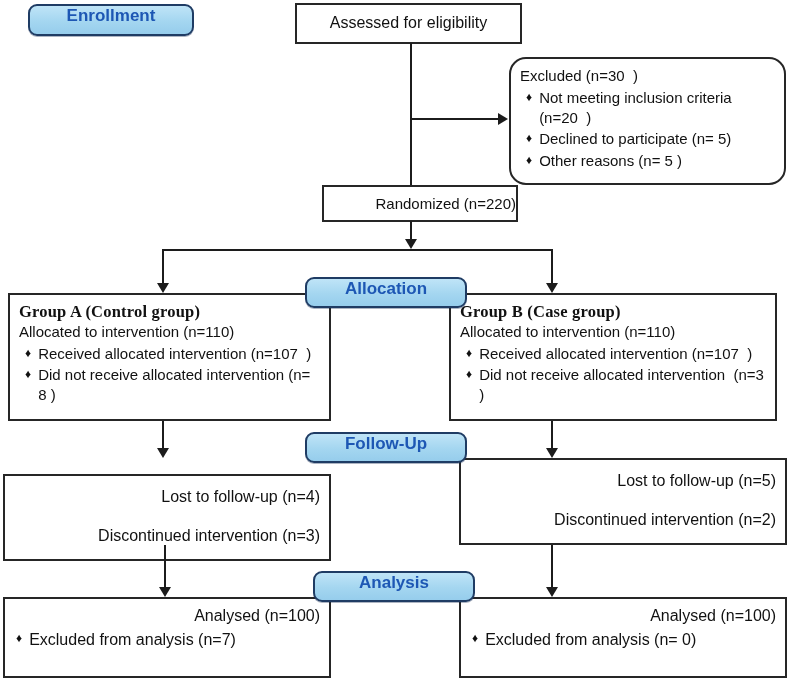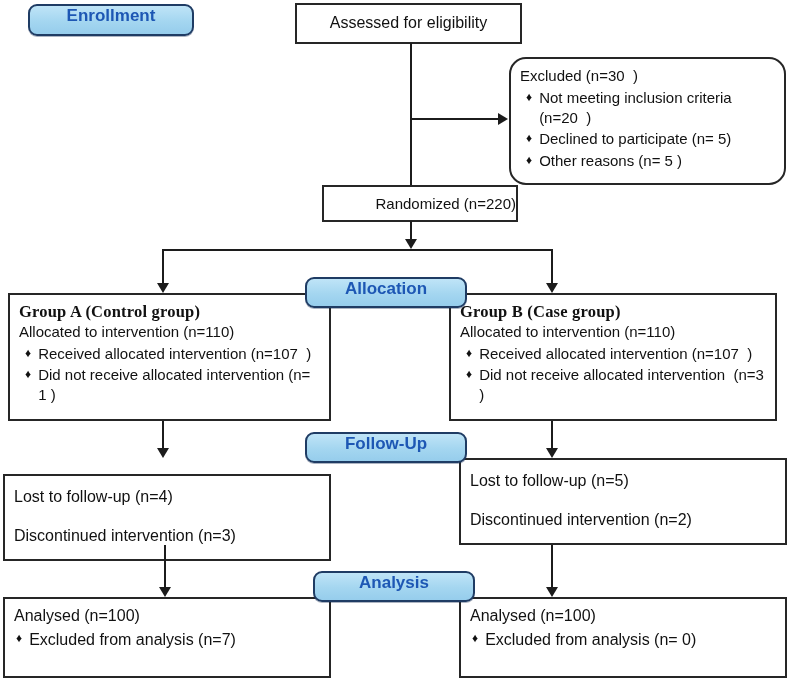--- a/index.html
+++ b/index.html
@@ -26,21 +26,21 @@
     border-left:6px solid transparent;border-right:6px solid transparent;
     border-top:10px solid #1c1c1c;}
   .arr-right{position:absolute;width:0;height:0;
     border-top:6px solid transparent;border-bottom:6px solid transparent;
     border-left:10px solid #1c1c1c;}
 
   
   .txt{white-space:pre-wrap;}
   .pad{padding:7px 9px;}
   .fs15{font-size:15px;line-height:1.32;}
-  .fs16{font-size:16px;line-height:1.3;}
+  .fs16{font-size:16px;line-height:1.3;text-align:right;}
   .bullets{margin-top:2px;}
   .brow{display:flex;align-items:flex-start;margin:2px 0 2px 6px;font-size:15px;line-height:1.32;}
   .brow .bullet{font-size:12px;margin:2px 7px 0 0;flex:0 0 auto;}
   .gtitle{font-family:"Liberation Serif",serif;font-weight:bold;
     font-size:16.5px;line-height:1.2;letter-spacing:.2px;}
   .fline{margin:4px 0 18px 0;}
 </style>
 </head>
 <body>
 
@@ -97,21 +97,21 @@
   <div class="fbox pad" style="left:8px;top:293px;width:323px;height:128px;">
     <div class="gtitle txt">Group A (Control group)</div>
     <div class="fs15 txt">Allocated to intervention (n=110)</div>
     <div class="bullets">
       <div class="brow">
         <span class="bullet">♦</span>
         <span class="txt">Received allocated intervention (n=107  )</span>
       </div>
       <div class="brow">
         <span class="bullet">♦</span>
-        <span class="txt">Did not receive allocated intervention (n= 1 )</span>
+        <span class="txt">Did not receive allocated intervention (n= 8 )</span>
       </div>
     </div>
   </div>
 
   <div class="fbox pad" style="left:449px;top:293px;width:328px;height:128px;">
     <div class="gtitle txt">Group B (Case group)</div>
     <div class="fs15 txt">Allocated to intervention (n=110)</div>
     <div class="bullets">
       <div class="brow">
         <span class="bullet">♦</span>

